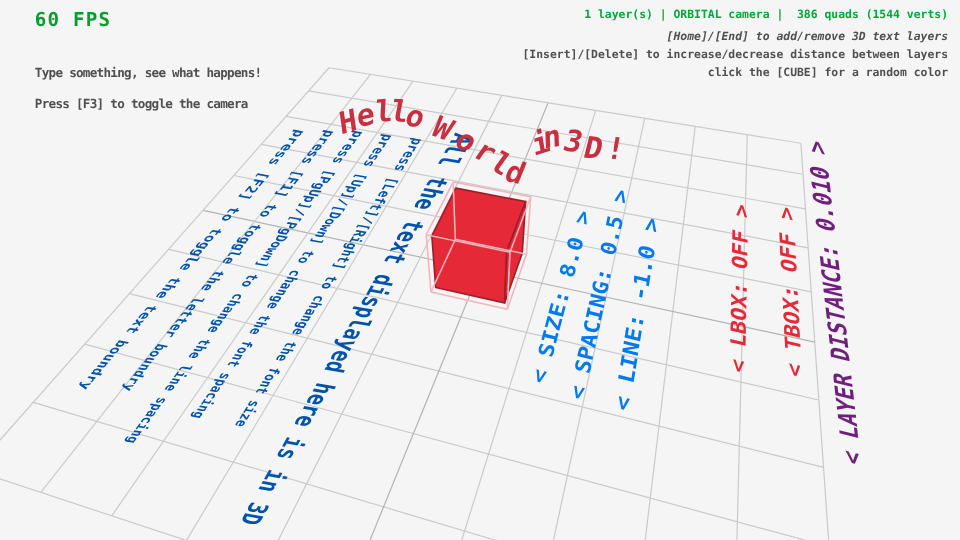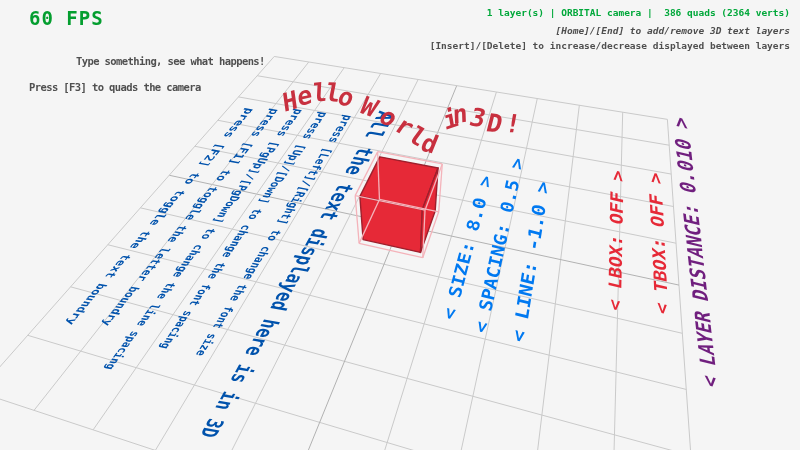--- a/index.html
+++ b/index.html
@@ -1,23 +1,23 @@
 <!DOCTYPE html>
 <html><head>
 <meta charset="utf-8">
 <style>
   html,body{margin:0;padding:0;}
   body{width:800px;height:450px;overflow:hidden;background:#f5f5f5;
        font-family:"DejaVu Sans Mono","Liberation Mono",monospace;}
   #stage{position:relative;width:800px;height:450px;background:#f5f5f5;overflow:hidden;}
   #scene{position:absolute;left:0;top:0;}
   .hud{position:absolute;white-space:pre;font-weight:bold;}
-  #fps{left:29px;top:7px;font-size:19px;letter-spacing:1px;}
+  #fps{left:29px;top:7px;font-size:16px;letter-spacing:1px;}
   #hint1{left:29px;top:38px;font-size:10.5px;letter-spacing:-0.6px;}
-  #hint2{left:29px;top:55px;font-size:10.5px;letter-spacing:-0.6px;margin-left:47px;}
+  #hint2{left:29px;top:55px;font-size:10.5px;letter-spacing:-0.6px;}
   #hint3{left:29px;top:81px;font-size:10.5px;letter-spacing:-0.6px;}
   .right{right:10px;text-align:right;}
   #status{top:7px;font-size:9.5px;}
   #help1{top:25px;font-size:9.5px;font-style:italic;}
   #help2{top:40px;font-size:9.5px;}
   #help3{top:55px;font-size:9.5px;}
   #help4{top:70px;font-size:9.5px;}
   svg text{font-family:"DejaVu Sans Mono","Liberation Mono",monospace;font-weight:bold;}
 </style>
 </head>
@@ -94,18 +94,19 @@
         <text transform="translate(445 130) rotate(-18) skewX(-8)" font-size="25" fill="#c8303f">i</text>
         <text transform="translate(453 124) rotate(-10) skewX(-8)" font-size="25" fill="#c8303f">n</text>
         <text transform="translate(468 125) rotate(8) skewX(-8)" font-size="25" fill="#c8303f">3</text>
         <text transform="translate(485 131) rotate(6) skewX(-8)" font-size="25" fill="#c8303f">D</text>
         <text transform="translate(504 132) rotate(2) skewX(-8)" font-size="25" fill="#c8303f">!</text>
       </g>
     </svg>
 
   <div id="fps" class="hud" style="color: rgb(4, 158, 47);">60 FPS</div>
   <div id="hint2" class="hud" style="color: rgb(79, 79, 79);">Type something, see what happens!</div>
-  <div id="hint3" class="hud" style="color: rgb(79, 79, 79);">Press [F3] to quads the camera</div>
+  <div id="hint3" class="hud" style="color: rgb(79, 79, 79);">Press [F3] to toggle the camera</div>
 
-  <div id="status" class="hud right" style="color: rgb(0, 168, 58);">1 layer(s) | ORBITAL camera |  386 quads (2364 verts)</div>
+  <div id="status" class="hud right" style="color: rgb(0, 168, 58);">1 layer(s) | ORBITAL camera |  386 quads (1544 verts)</div>
   <div id="help1" class="hud right" style="color: rgb(79, 79, 79);">[Home]/[End] to add/remove 3D text layers</div>
-  <div id="help2" class="hud right" style="color: rgb(79, 79, 79);">[Insert]/[Delete] to increase/decrease displayed between layers</div>
+  <div id="help2" class="hud right" style="color: rgb(79, 79, 79);">[Insert]/[Delete] to increase/decrease distance between layers</div>
+  <div id="help3" class="hud right" style="color: rgb(79, 79, 79);">click the [CUBE] for a random color</div>
 </div>
 
 </body></html>

